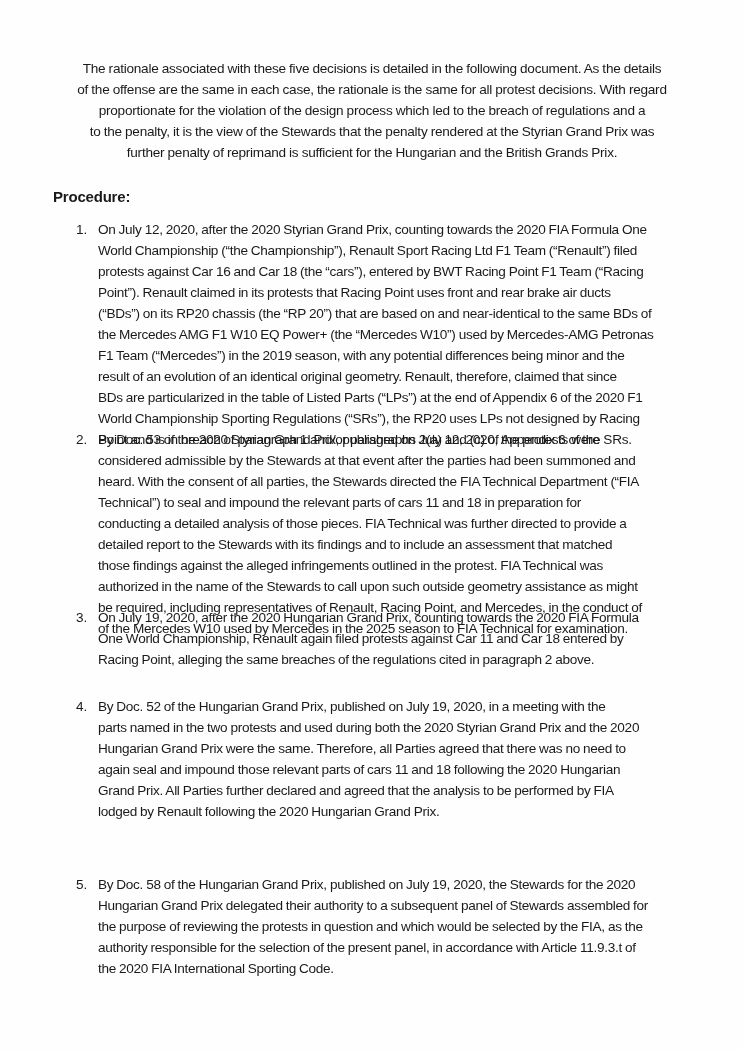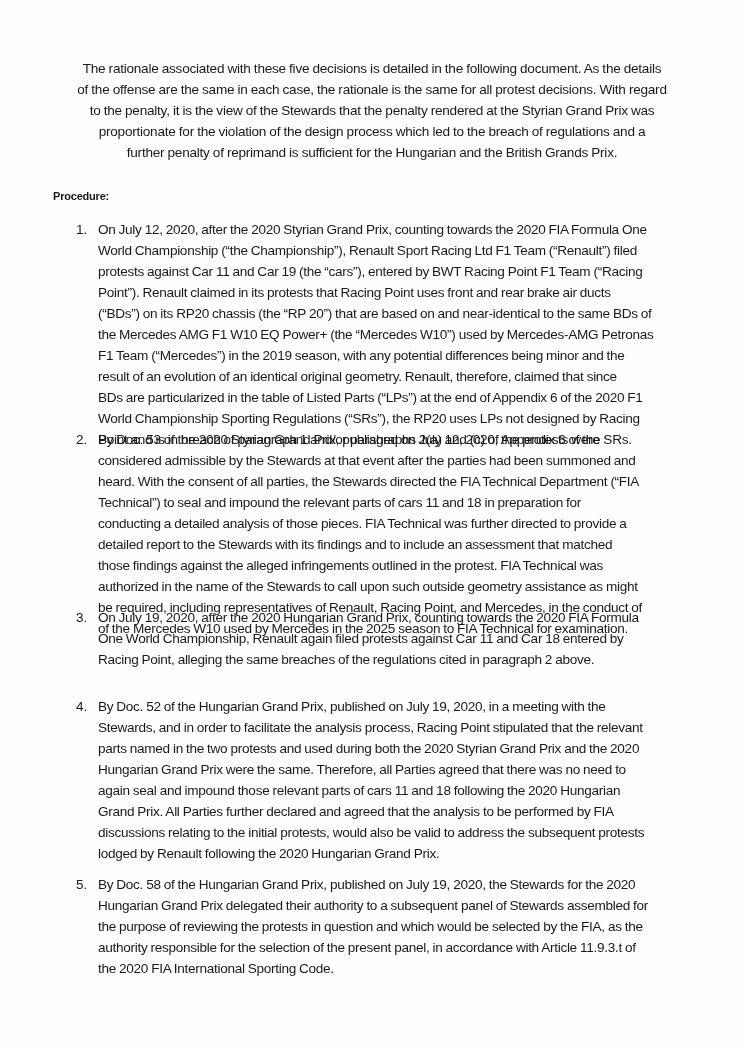--- a/index.html
+++ b/index.html
@@ -36,21 +36,21 @@
     }
     .intro .line {
       display: block;
       white-space: nowrap;
     }
     .heading {
       position: absolute;
       left: 53px;
       top: 186px;
       font-weight: bold;
-      font-size: 11px;
+      font-size: 15px;
       line-height: 21px;
       letter-spacing: -0.2px;
     }
     .list {
       position: absolute;
       left: 0;
       top: 0;
       width: 743px;
     }
     .item {
@@ -86,35 +86,35 @@
     #item-5 { top: 874px; }
   </style>
 </head>
 <body>
 
 <div class="page">
 
   <div class="intro">
     <span class="line">The rationale associated with these five decisions is detailed in the following document.  As the details</span>
     <span class="line">of the offense are the same in each case, the rationale is the same for all protest decisions. With regard</span>
+    <span class="line">proportionate for the violation of the design process which led to the breach of regulations and a</span>
     <span class="line">to the penalty, it is the view of the Stewards that the penalty rendered at the Styrian Grand Prix was</span>
-    <span class="line">proportionate for the violation of the design process which led to the breach of regulations and a</span>
     <span class="line">further penalty of reprimand is sufficient for the Hungarian and the British Grands Prix.</span>
   </div>
 
   <div class="heading">Procedure:</div>
 
   <div class="list">
 
     <div class="item" id="item-1">
       <span class="num">1.</span>
       <div class="body">
         <span class="line">On July 12, 2020, after the 2020 Styrian Grand Prix, counting towards the 2020 FIA Formula One</span>
         <span class="line">World Championship (“the Championship”), Renault Sport Racing Ltd F1 Team (“Renault”) filed</span>
-        <span class="line">protests against Car 11 and Car 19 (the “cars”), entered by BWT Racing Point F1 Team (“Racing</span>
+        <span class="line">protests against Car 16 and Car 18 (the “cars”), entered by BWT Racing Point F1 Team (“Racing</span>
         <span class="line">Point”). Renault claimed in its protests that Racing Point uses front and rear brake air ducts</span>
         <span class="line">(“BDs”) on its RP20 chassis (the “RP 20”) that are based on and near-identical to the same BDs of</span>
         <span class="line">the Mercedes AMG F1 W10 EQ Power+ (the “Mercedes W10”) used by Mercedes-AMG Petronas</span>
         <span class="line">F1 Team (“Mercedes”) in the 2019 season, with any potential differences being minor and the</span>
         <span class="line">result of an evolution of an identical original geometry. Renault, therefore, claimed that since</span>
         <span class="line">BDs are particularized in the table of Listed Parts (“LPs”) at the end of Appendix 6 of the 2020 F1</span>
         <span class="line">World Championship Sporting Regulations (“SRs”), the RP20 uses LPs not designed by Racing</span>
         <span class="line">Point and is in breach of paragraph 1 and/or paragraphs 2(a) and (c) of Appendix 6 of the SRs.</span>
       </div>
     </div>
@@ -141,26 +141,24 @@
         <span class="line">On July 19, 2020, after the 2020 Hungarian Grand Prix, counting towards the 2020 FIA Formula</span>
         <span class="line">One World Championship, Renault again filed protests against Car 11 and Car 18 entered by</span>
         <span class="line">Racing Point, alleging the same breaches of the regulations cited in paragraph 2 above.</span>
       </div>
     </div>
 
     <div class="item" id="item-4">
       <span class="num">4.</span>
       <div class="body">
         <span class="line">By Doc. 52 of the Hungarian Grand Prix, published on July 19, 2020, in a meeting with the</span>
-        <span class="line">Stewards, and in order to facilitate the analysis process, Racing Point stipulated that the relevant</span>
         <span class="line">parts named in the two protests and used during both the 2020 Styrian Grand Prix and the 2020</span>
         <span class="line">Hungarian Grand Prix were the same. Therefore, all Parties agreed that there was no need to</span>
         <span class="line">again seal and impound those relevant parts of cars 11 and 18 following the 2020 Hungarian</span>
         <span class="line">Grand Prix.  All Parties further declared and agreed that the analysis to be performed by FIA</span>
-        <span class="line">discussions relating to the initial protests, would also be valid to address the subsequent protests</span>
         <span class="line">lodged by Renault following the 2020 Hungarian Grand Prix.</span>
       </div>
     </div>
 
     <div class="item" id="item-5">
       <span class="num">5.</span>
       <div class="body">
         <span class="line">By Doc. 58 of the Hungarian Grand Prix, published on July 19, 2020, the Stewards for the 2020</span>
         <span class="line">Hungarian Grand Prix delegated their authority to a subsequent panel of Stewards assembled for</span>
         <span class="line">the purpose of reviewing the protests in question and which would be selected by the FIA, as the</span>

